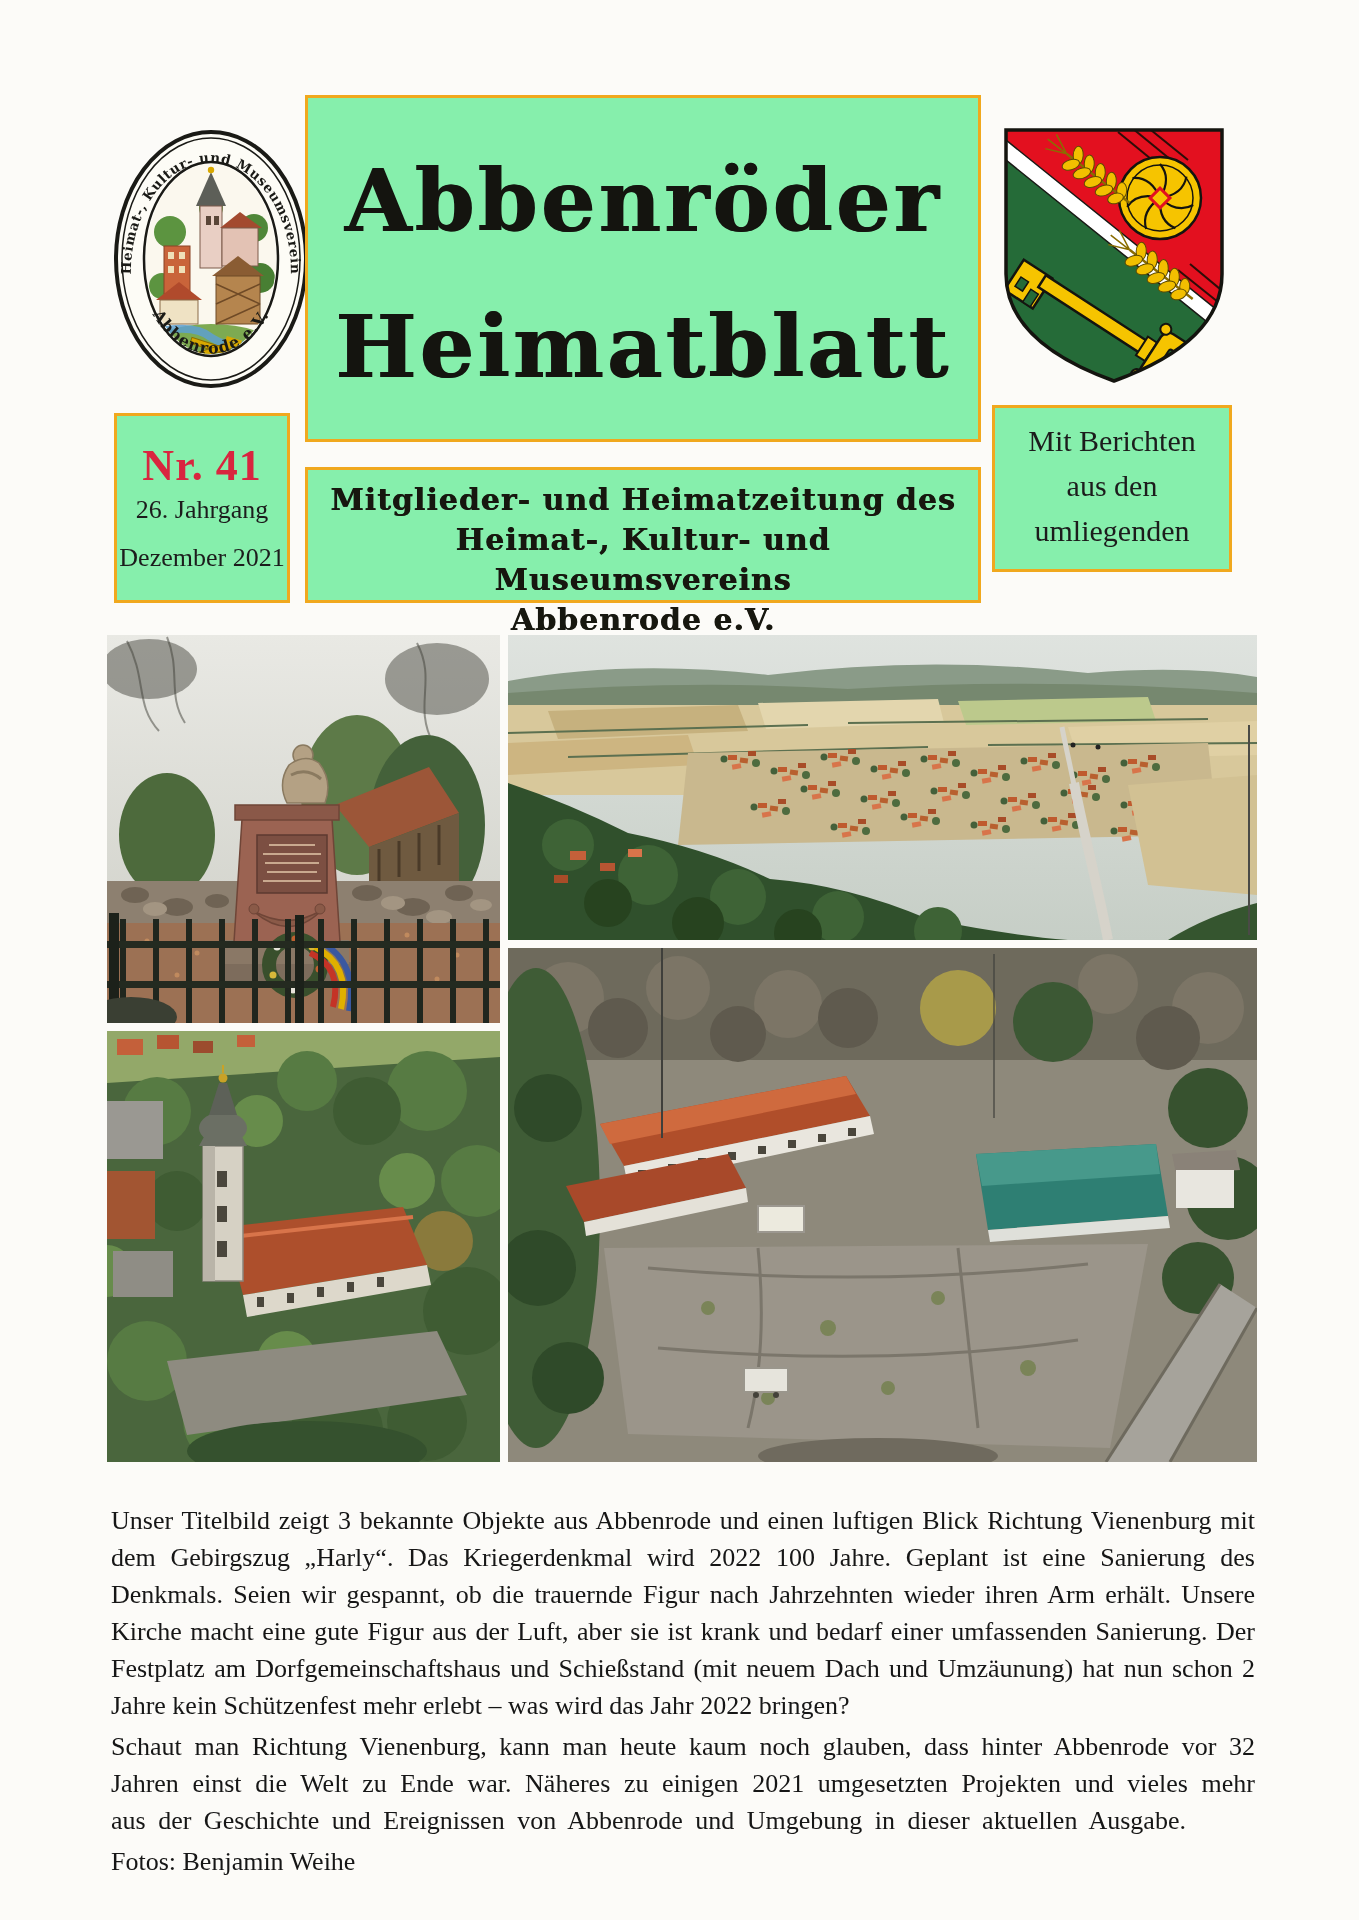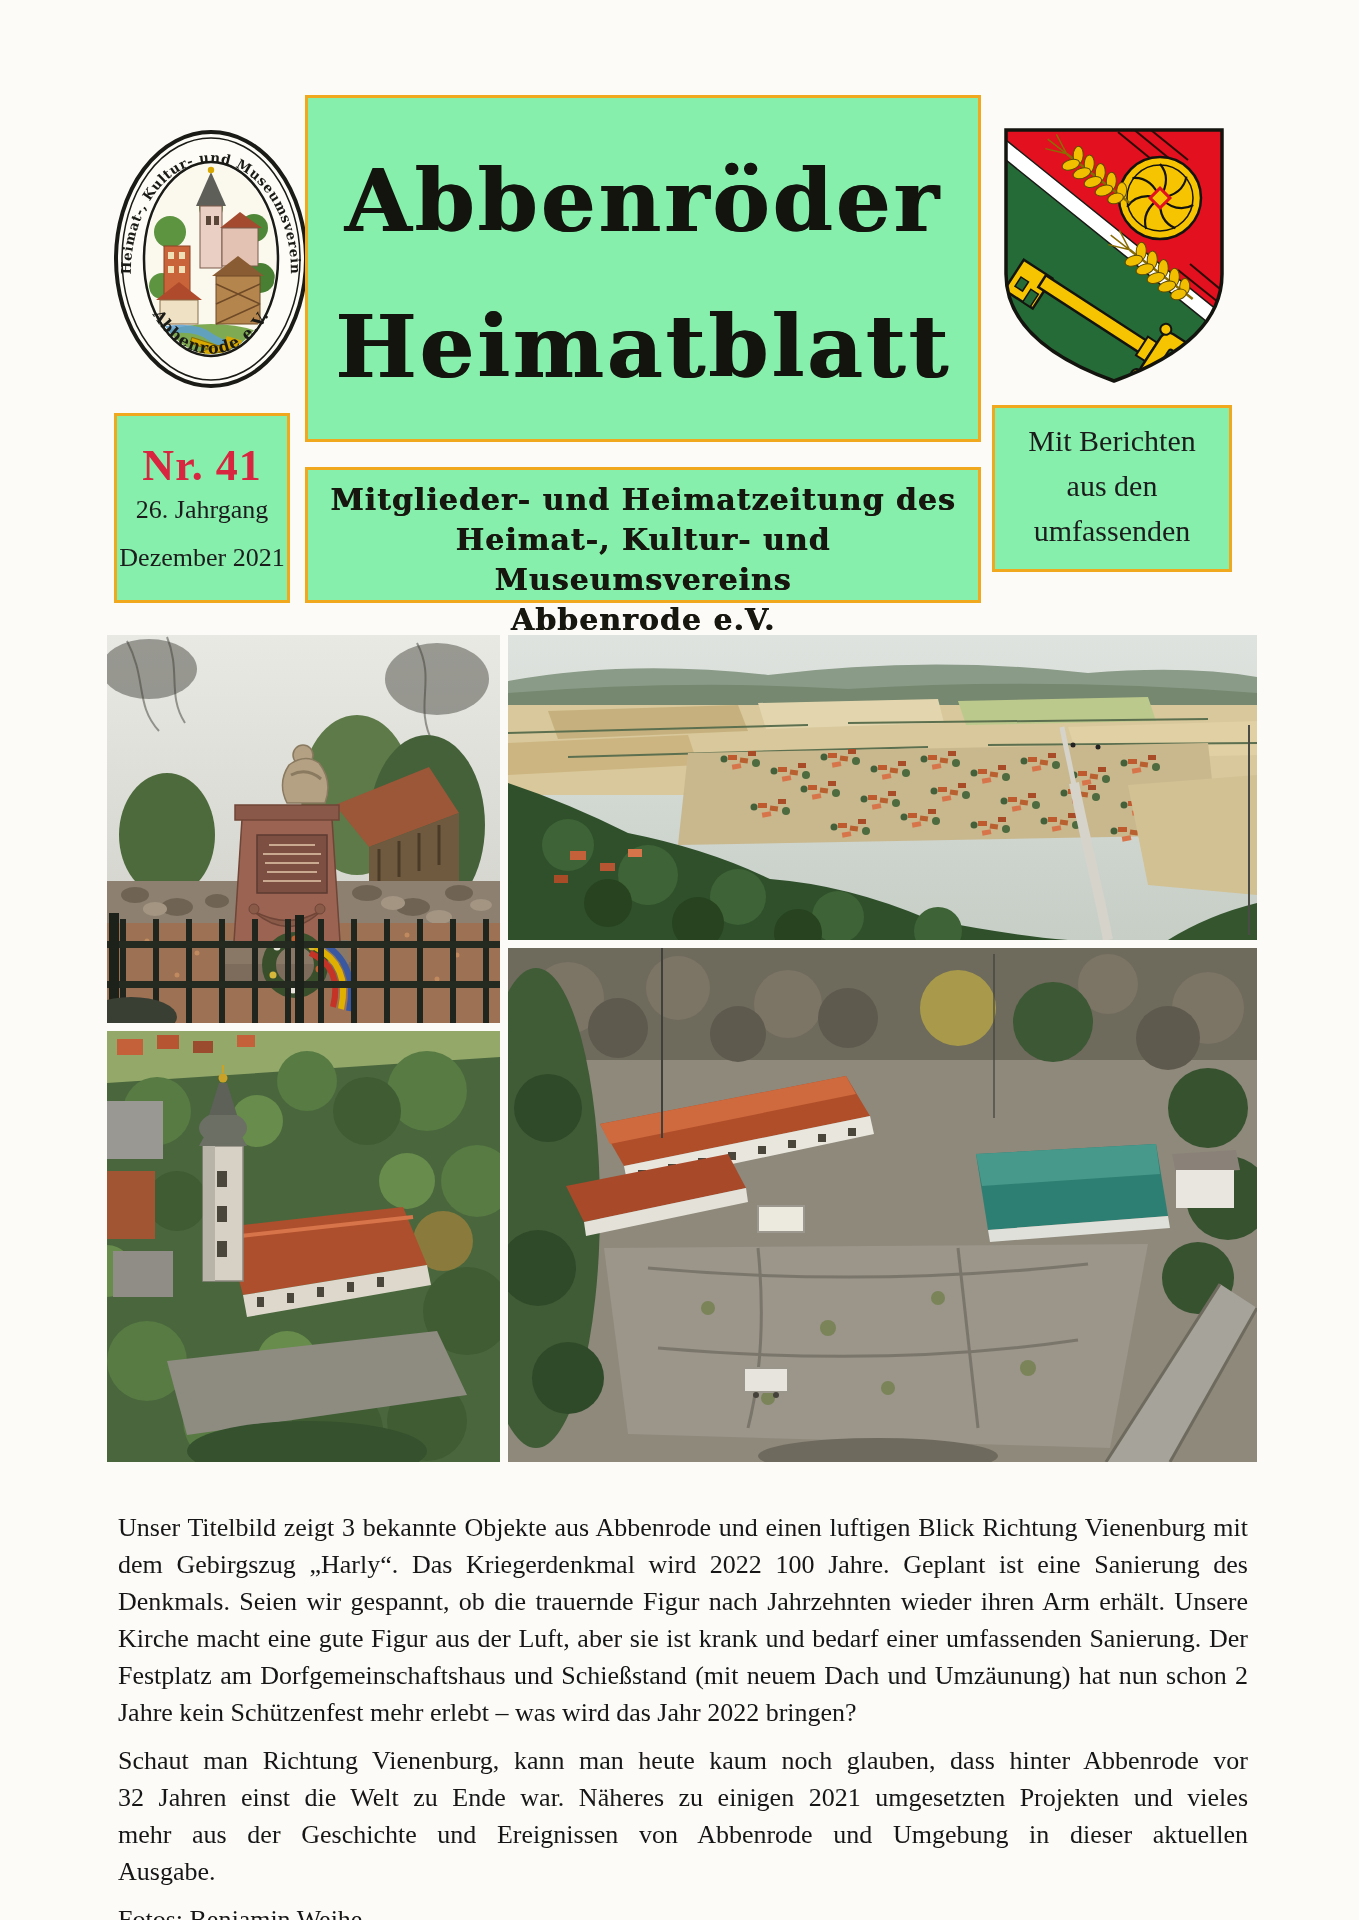--- a/index.html
+++ b/index.html
@@ -31,21 +31,21 @@
   .photo{position:absolute;overflow:hidden;background:#888;}
   .photo svg{display:block;width:100%;height:100%;}
   .photo-memorial{left:107px;top:635px;width:393px;height:388px;}
   .photo-church{left:107px;top:1031px;width:393px;height:431px;}
   .photo-village{left:508px;top:635px;width:749px;height:305px;}
   .photo-grounds{left:508px;top:948px;width:749px;height:514px;}
 
   
   .body-text{position:absolute;left:107px;top:1498px;width:1152px;font-size:26px;
              line-height:37px;color:#161616;}
-  .body-text p{margin:11px;text-align:justify;}
+  .body-text p{margin:4px;text-align:justify;}
   .body-text p.spread{word-spacing:6px;}
   .credit{text-align:center;}
 </style>
 </head>
 <body>
 
 <div class="page">
 
   <div class="logo-wrap">
     <svg viewBox="0 0 198 262">
@@ -201,21 +201,21 @@
 
   <div class="gold-box subtitle-box">
     <div class="fraktur subtitle-line">Mitglieder- und Heimatzeitung des</div>
     <div class="fraktur subtitle-line">Heimat-, Kultur- und Museumsvereins</div>
     <div class="fraktur subtitle-line">Abbenrode e.V.</div>
   </div>
 
   <div class="gold-box note-box">
     <div class="note-line">Mit Berichten</div>
     <div class="note-line">aus den</div>
-    <div class="note-line">umfassenden</div>
+    <div class="note-line">umliegenden</div>
   </div>
 
   <div class="photo photo-memorial">
     <svg viewBox="0 0 393 388" preserveAspectRatio="none">
       <defs>
         <linearGradient id="sky1" x1="0" y1="0" x2="0" y2="1">
           <stop offset="0" stop-color="#e9e9e4"></stop>
             <stop offset="1" stop-color="#cccdc5"></stop>
         </linearGradient>
         <pattern id="fencePat" width="33" height="110" patternUnits="userSpaceOnUse">

